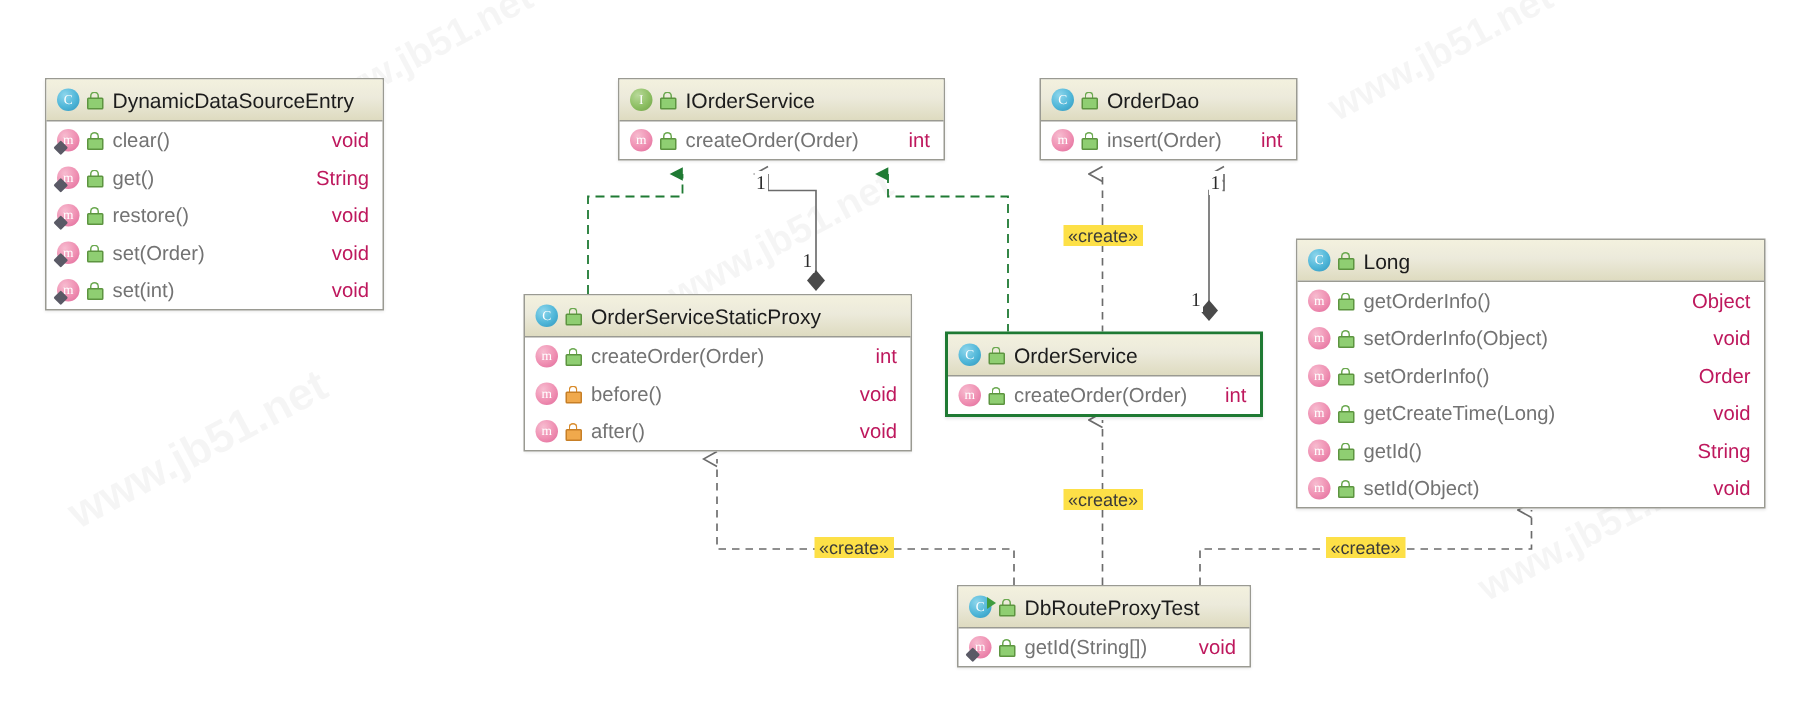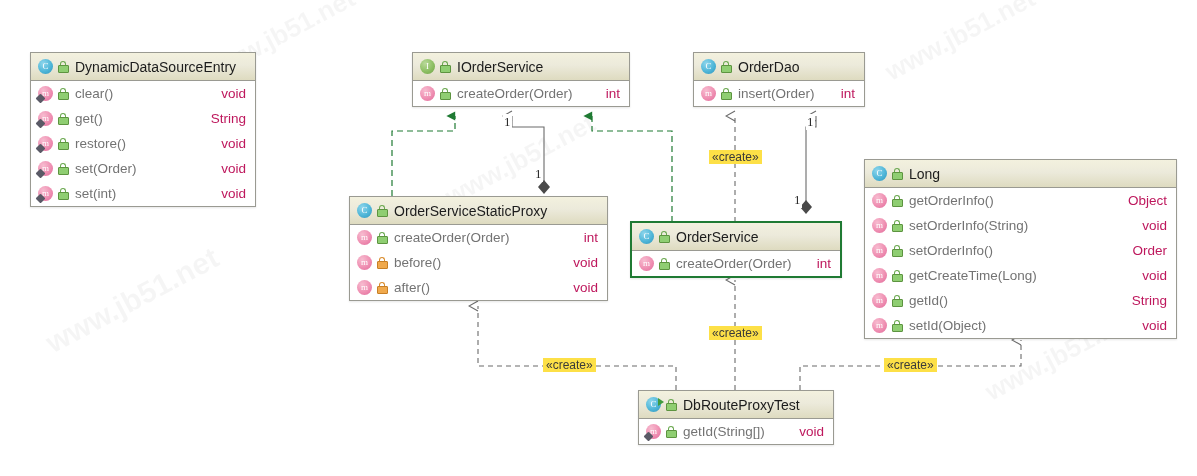--- a/index.html
+++ b/index.html
@@ -398,21 +398,21 @@
           </span>
         <span class="mname">getOrderInfo()</span>
         <span class="mtype">Object</span>
       </div>
       <div class="member">
         <span class="ico ico-method">m</span>
         <span class="ico ico-vis">
             <span class="shackle"></span>
             <span class="body"></span>
           </span>
-        <span class="mname">setOrderInfo(String)</span>
+        <span class="mname">setOrderInfo(Object)</span>
         <span class="mtype">void</span>
       </div>
       <div class="member">
         <span class="ico ico-method">m</span>
         <span class="ico ico-vis">
             <span class="shackle"></span>
             <span class="body"></span>
           </span>
         <span class="mname">setOrderInfo()</span>
         <span class="mtype">Order</span>

